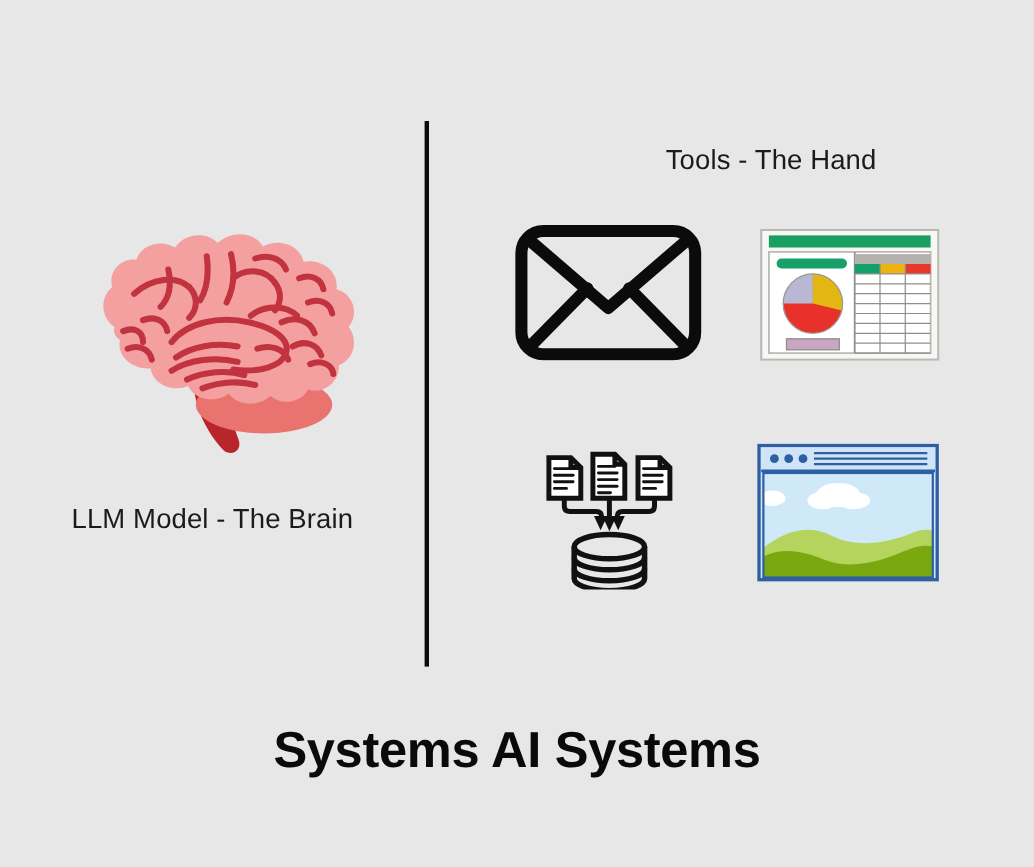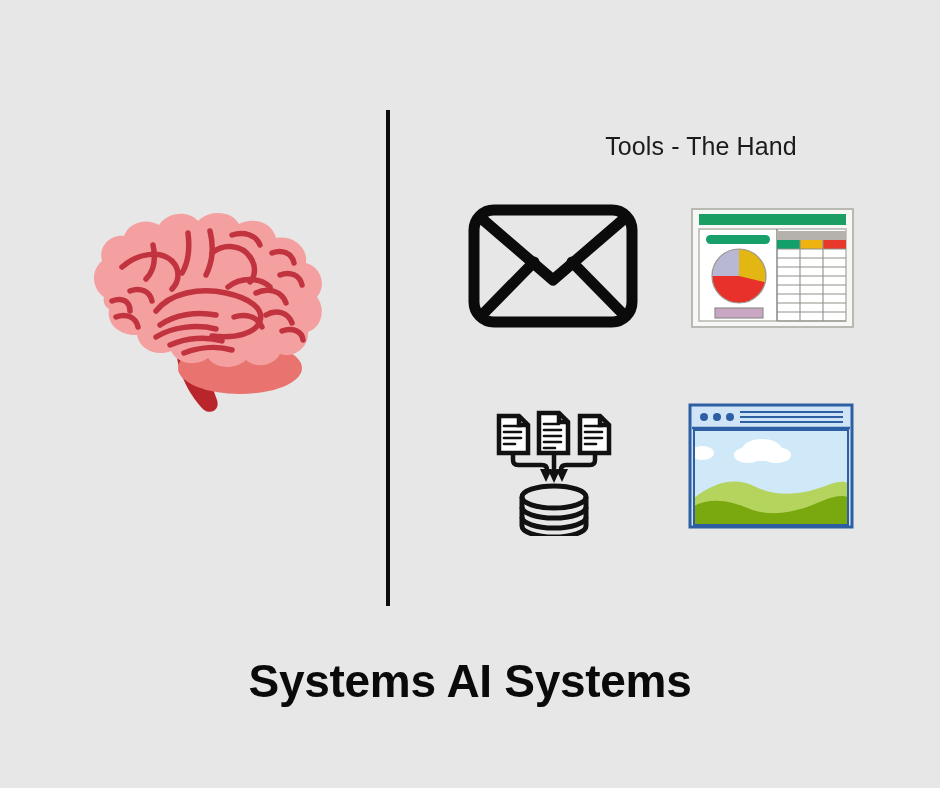--- a/index.html
+++ b/index.html
@@ -144,20 +144,21 @@
         <path d="M110 140 C126 133, 146 131, 162 136"></path>
         <path d="M124 148 C140 142, 158 141, 172 145"></path>
         <path d="M174 112 C186 108, 198 112, 202 122"></path>
         <path d="M206 110 C216 104, 228 107, 232 118"></path>
         <path d="M222 126 C232 122, 242 126, 243 135"></path>
         <path d="M56 112 C66 108, 76 112, 78 122"></path>
       </g>
     </svg>
   </div>
 
+  <div class="brain-label">LLM Model - The Brain</div>
 
   <div class="tools-label">Tools - The Hand</div>
 
   <div class="tool-icon icon-mail">
     <svg viewBox="0 0 170 124" xmlns="http://www.w3.org/2000/svg">
       <rect x="6" y="6" width="158" height="112" rx="20" ry="20" fill="none" stroke="#0b0b0b" stroke-width="11"></rect>
       <path d="M13 14 L85 76 L157 14" fill="none" stroke="#0b0b0b" stroke-width="11" stroke-linejoin="round" stroke-linecap="round"></path>
       <path d="M13 112 L66 58" fill="none" stroke="#0b0b0b" stroke-width="11" stroke-linecap="round"></path>
       <path d="M157 112 L104 58" fill="none" stroke="#0b0b0b" stroke-width="11" stroke-linecap="round"></path>
     </svg>

